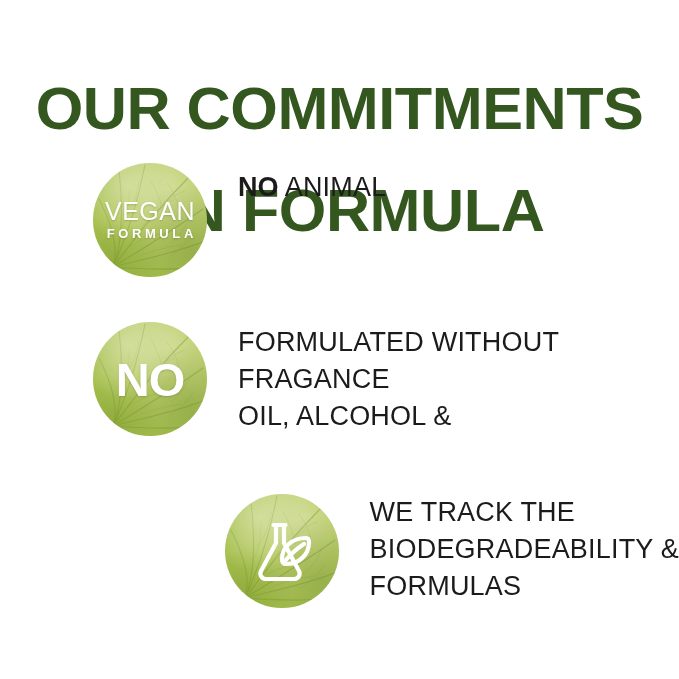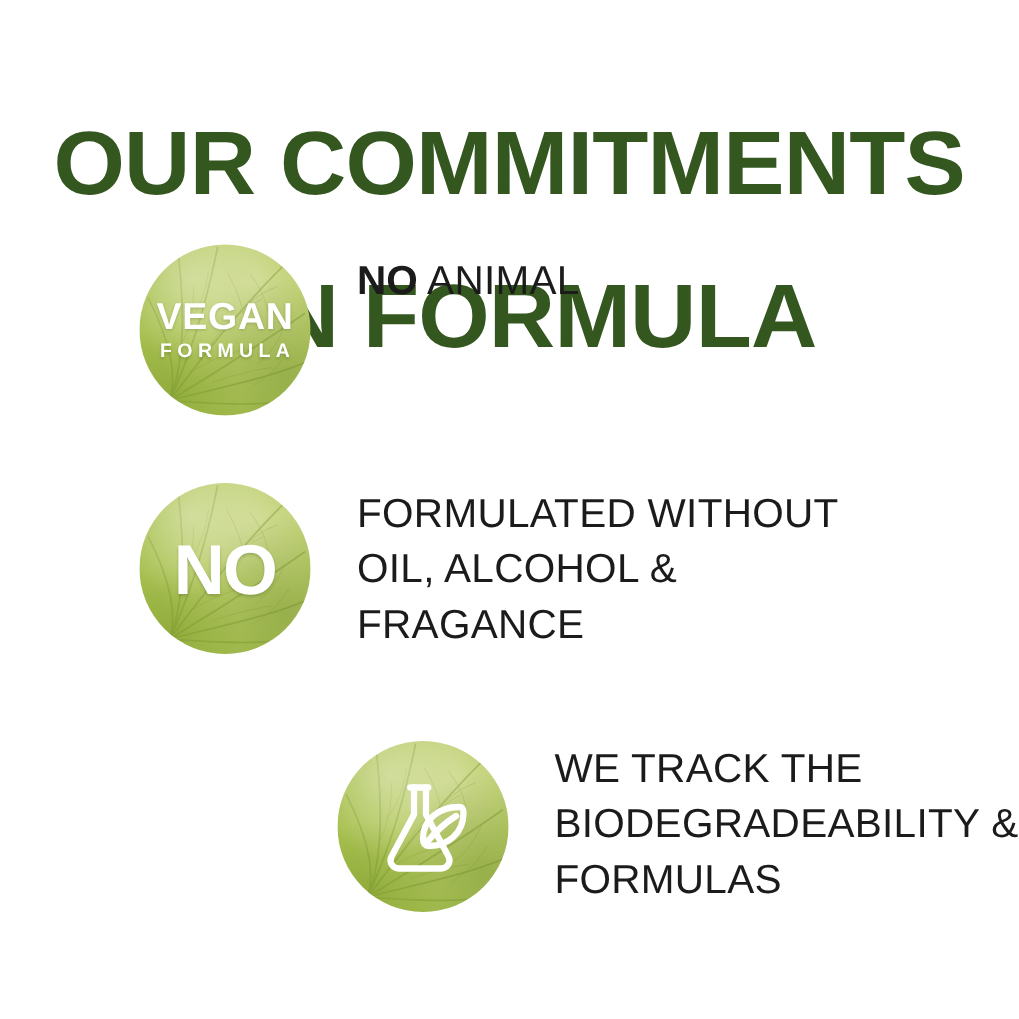--- a/index.html
+++ b/index.html
@@ -86,21 +86,21 @@
     display: flex;
     flex-direction: column;
     align-items: center;
     justify-content: center;
     color: #ffffff;
     text-shadow: 0 1px 2px rgba(60,85,20,0.28);
   }
 
   .vegan-word {
     font-family: "Liberation Sans", sans-serif;
-    font-weight: bold;
+    font-weight: normal;
     font-size: 25px;
     line-height: 25px;
     letter-spacing: 0.5px;
   }
   .formula-word {
     font-family: "Liberation Sans", sans-serif;
     font-weight: bold;
     font-size: 13px;
     line-height: 16px;
     letter-spacing: 3.6px;
@@ -216,22 +216,22 @@
           <path d="M100,70 C94,80 86,88 76,94"></path>
         </g>
       </svg>
       <div class="sheen"></div>
       <div class="label">
         <span class="no-word">NO</span>
       </div>
     </div>
     <div class="copy">
       <span class="line">FORMULATED WITHOUT</span>
+      <span class="line">FRAGANCE</span>
       <span class="line">OIL, ALCOHOL &amp;</span>
-      <span class="line">FRAGANCE</span>
     </div>
   </div>
 
   <div class="row row-3">
     <div class="badge">
       <svg class="veins" viewBox="0 0 114 114">
         <g stroke="#7d9a33" stroke-width="1.1" fill="none" stroke-linecap="round" opacity="0.85">
           <path d="M20,104 C40,78 62,48 96,14"></path>
           <path d="M20,104 C34,74 44,42 52,2"></path>
           <path d="M20,104 C30,80 30,44 26,8"></path>

